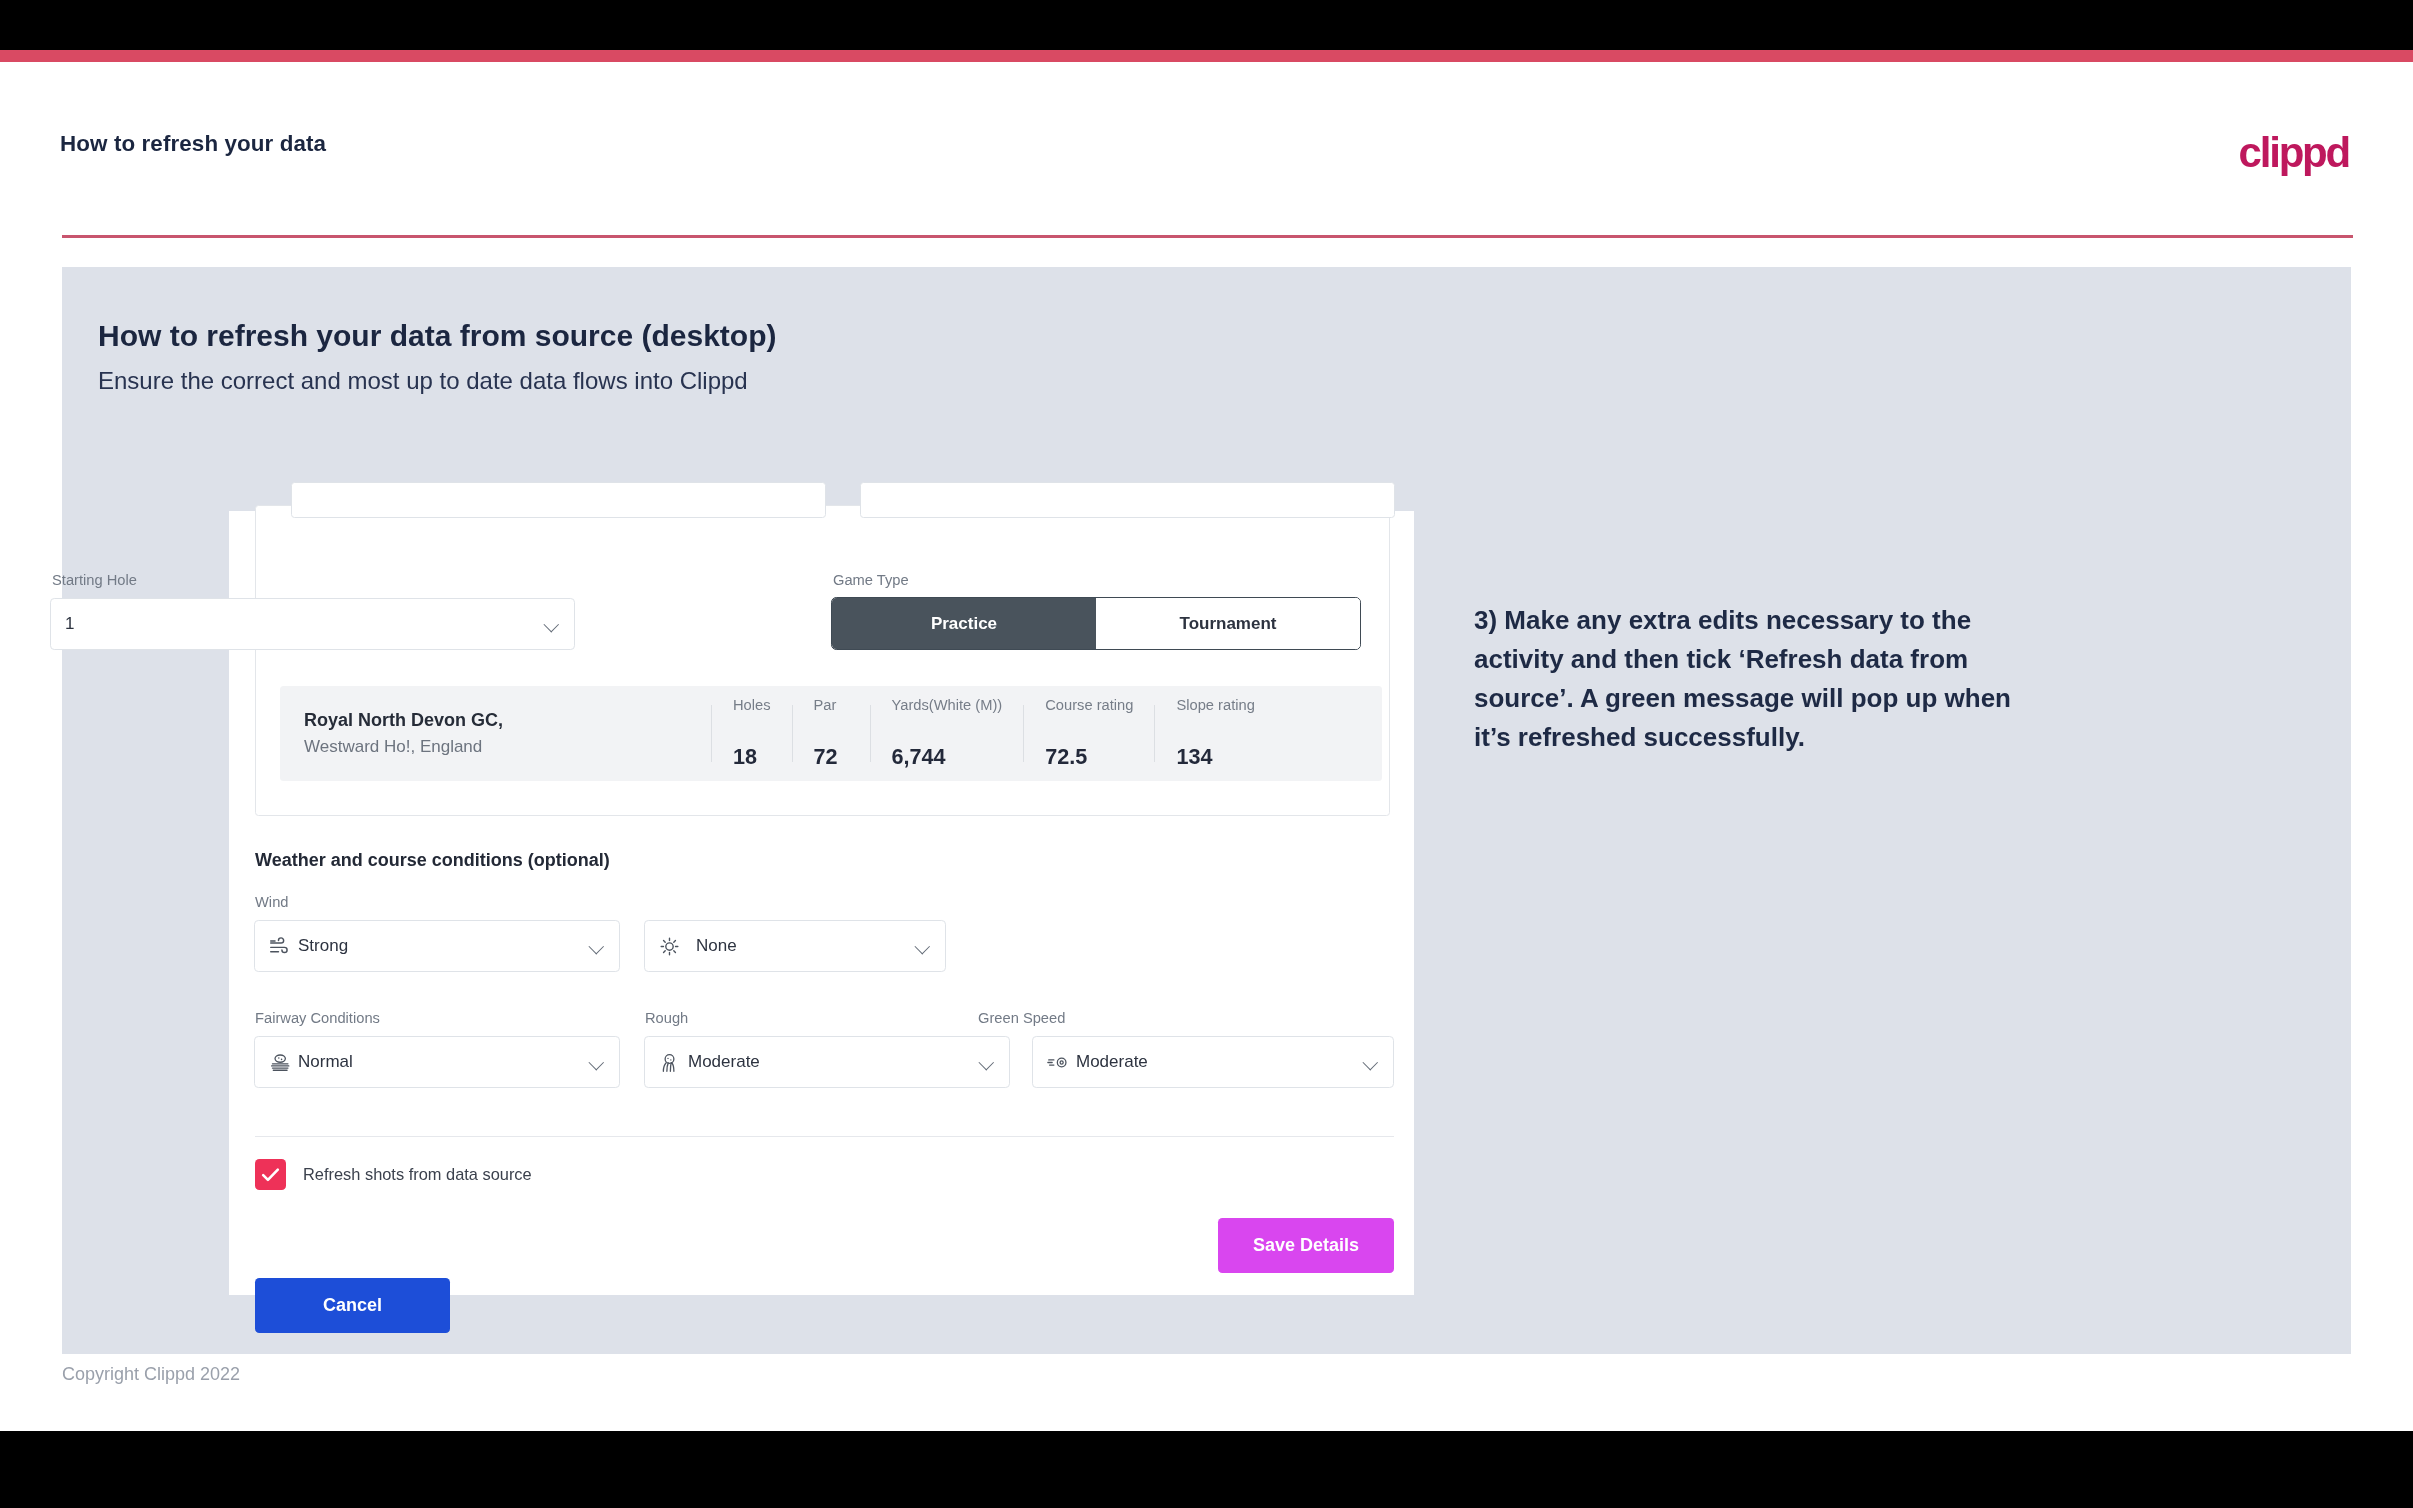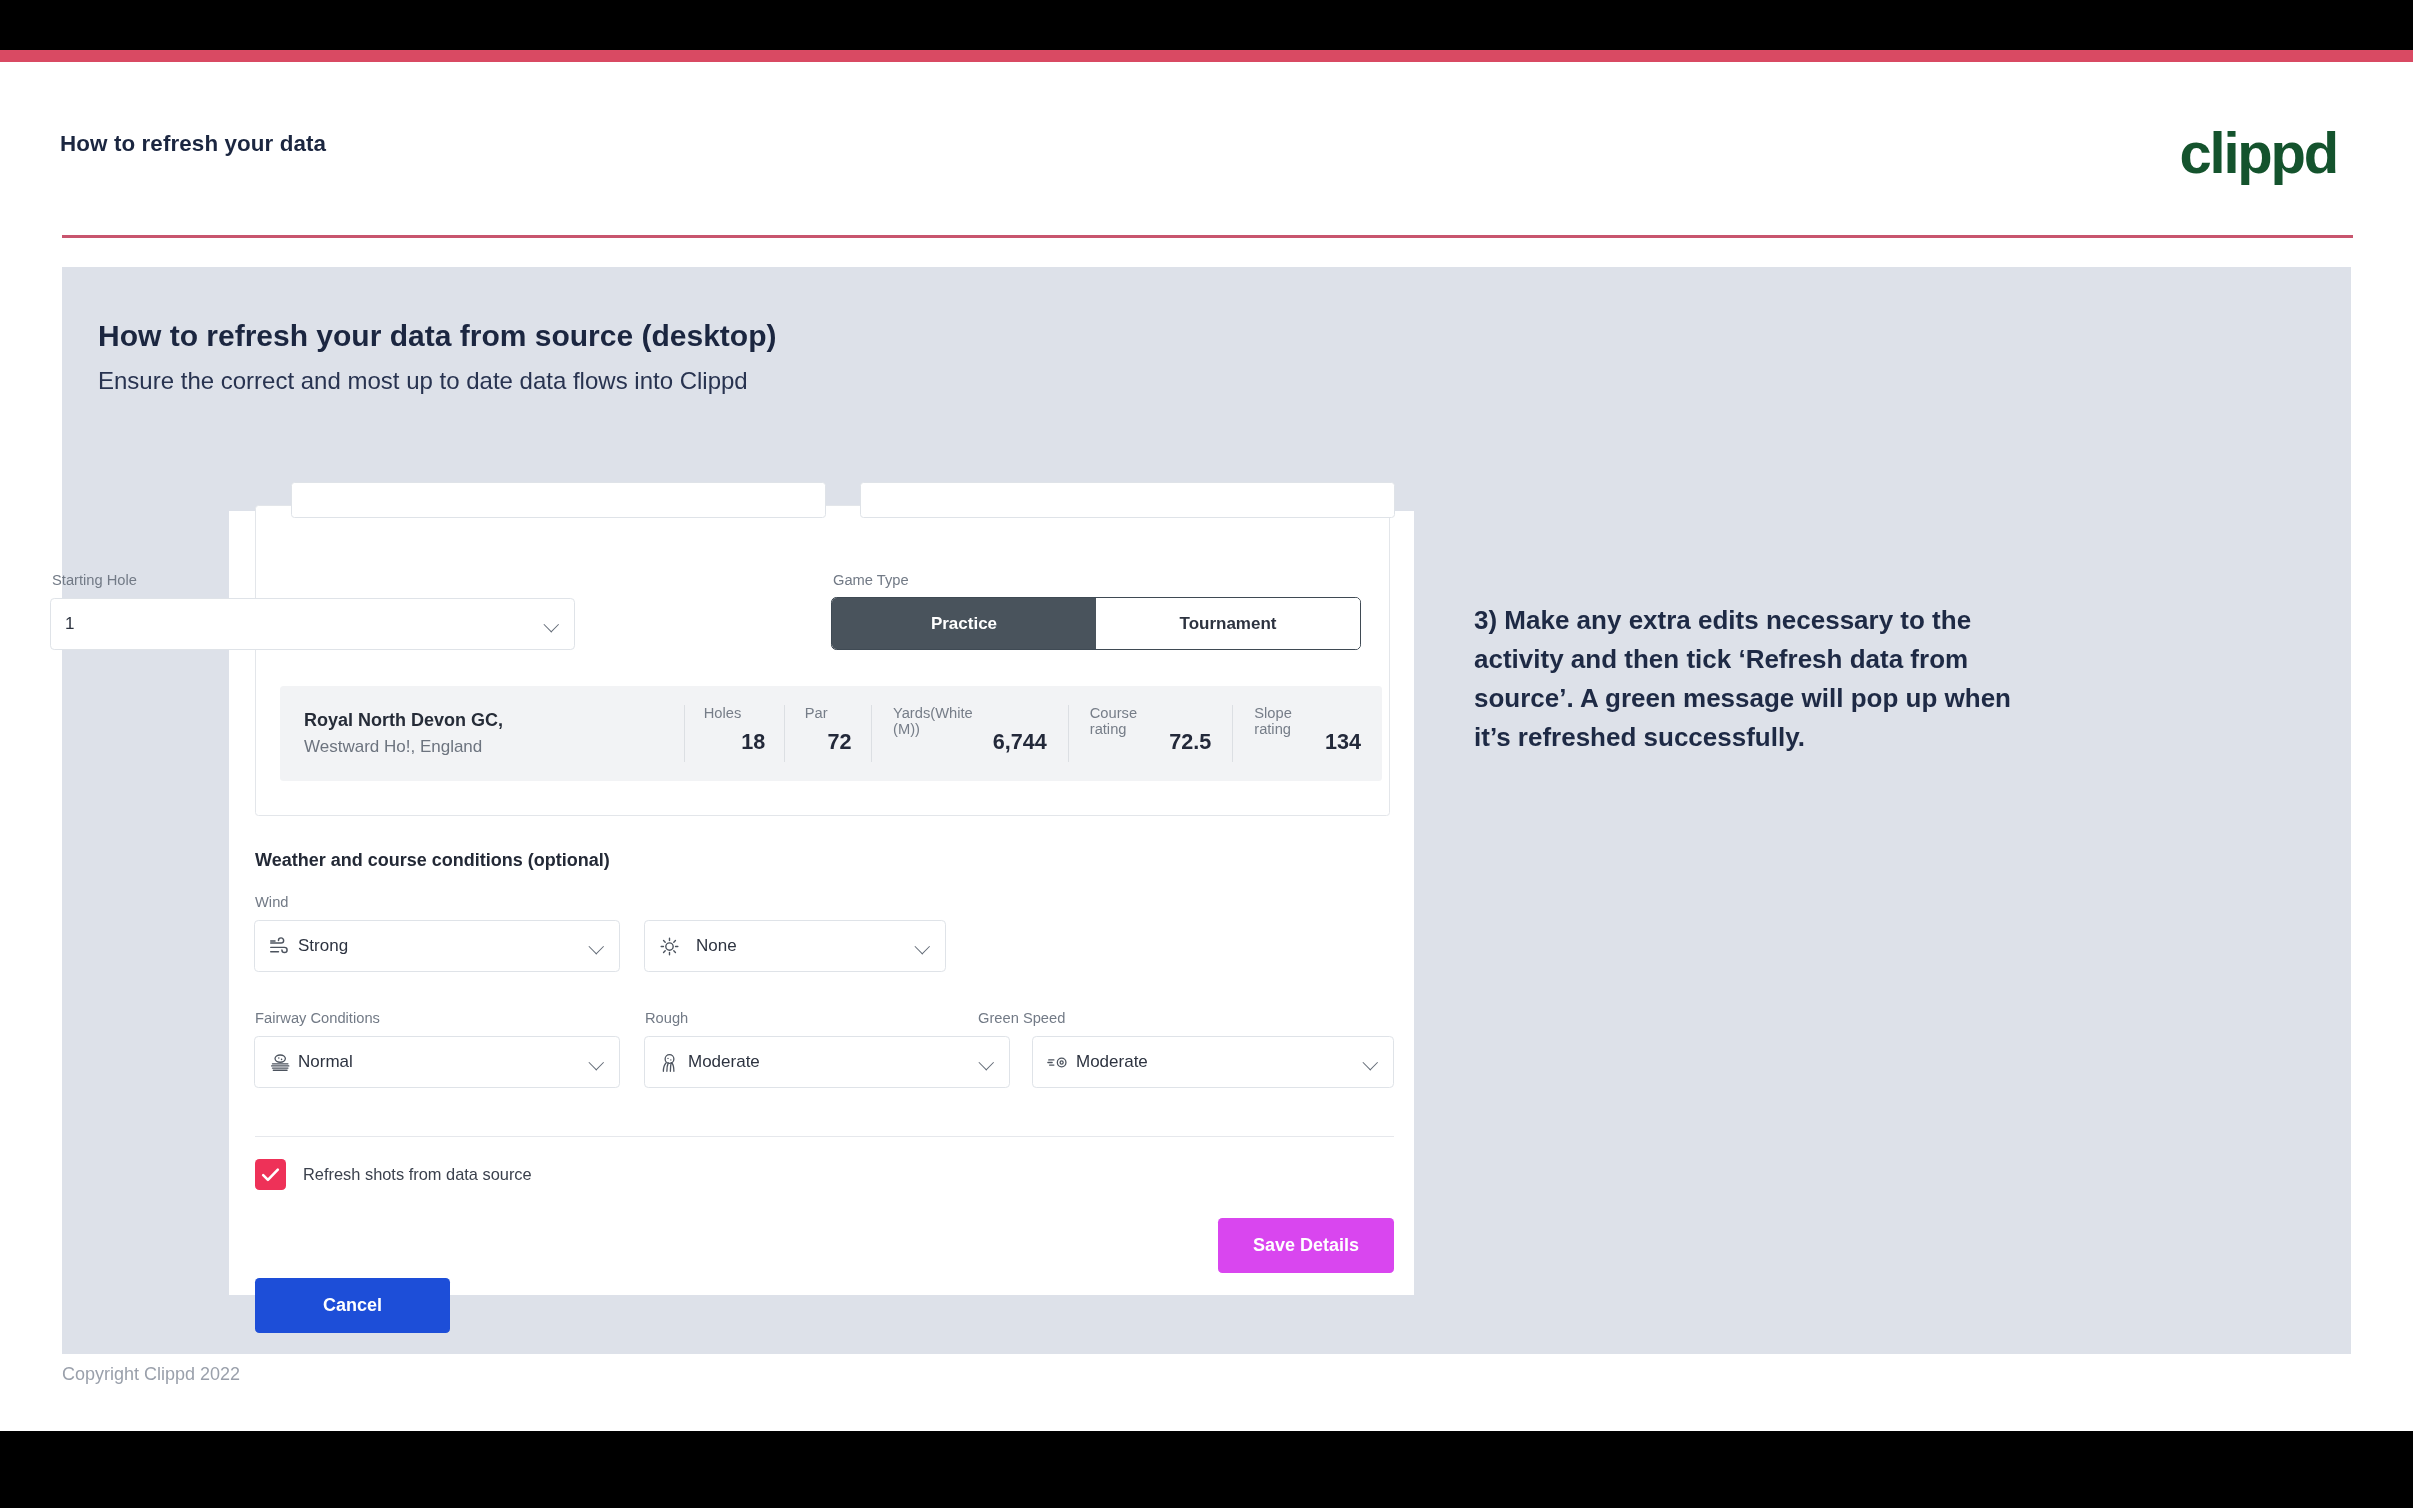--- a/index.html
+++ b/index.html
@@ -15,22 +15,22 @@
   .bar-top    { position: absolute; left: 0; top: 0;    width: 2413px; height: 50px;  background: #000000; }
   .bar-bottom { position: absolute; left: 0; top: 1431px; width: 2413px; height: 78px; background: #000000; }
   .bar-accent { position: absolute; left: 0; top: 50px;  width: 2413px; height: 12px; background: #d94a63; }
 
   
   .header-title {
     position: absolute; left: 60px; top: 131px;
     font-size: 22.4px; font-weight: 700; color: #1b2640; letter-spacing: 0.1px;
   }
   .logo {
-    position: absolute; right: 76px; top: 128px;
-    font-size: 58px; font-weight: 700; color: #14532d;
+    position: absolute; right: 64px; top: 128px;
+    font-size: 42px; font-weight: 700; color: #be185d;
     letter-spacing: -2.2px; line-height: 50px;
   }
   .header-rule {
     position: absolute; left: 62px; top: 235px; width: 2291px; height: 2.6px;
     background: #c8556e;
   }
 
   
   .panel {
     position: absolute; left: 62px; top: 267px; width: 2289px; height: 1087px;
@@ -121,21 +121,21 @@
   
   .course-strip {
     position: absolute; left: 280px; top: 686px; width: 1102px; height: 95px;
     background: #f2f3f5; border-radius: 3.5px; display: flex; align-items: center;
   }
   .course-name { padding-left: 24px; width: 431px; }
   .course-name .cn-main { font-size: 18px; font-weight: 700; color: #262c38; }
   .course-name .cn-sub  { font-size: 17px; color: #6d747f; margin-top: 6px; }
   .stat {
     padding: 0 21px; border-left: 0.9px solid #dcdfe3;
-    height: 57px; display: flex; flex-direction: row; justify-content: center;
+    height: 57px; display: flex; flex-direction: column; justify-content: center;
     min-width: 78px;
   }
   .stat .st-label { font-size: 14.7px; color: #767d88; margin-bottom: 7px; }
   .stat .st-val   { font-size: 21.6px; font-weight: 700; color: #23293a; margin-top: 24px; }
 
   
   .section-heading {
     position: absolute; left: 255px; top: 850px;
     font-size: 18px; font-weight: 700; color: #232936;
   }

